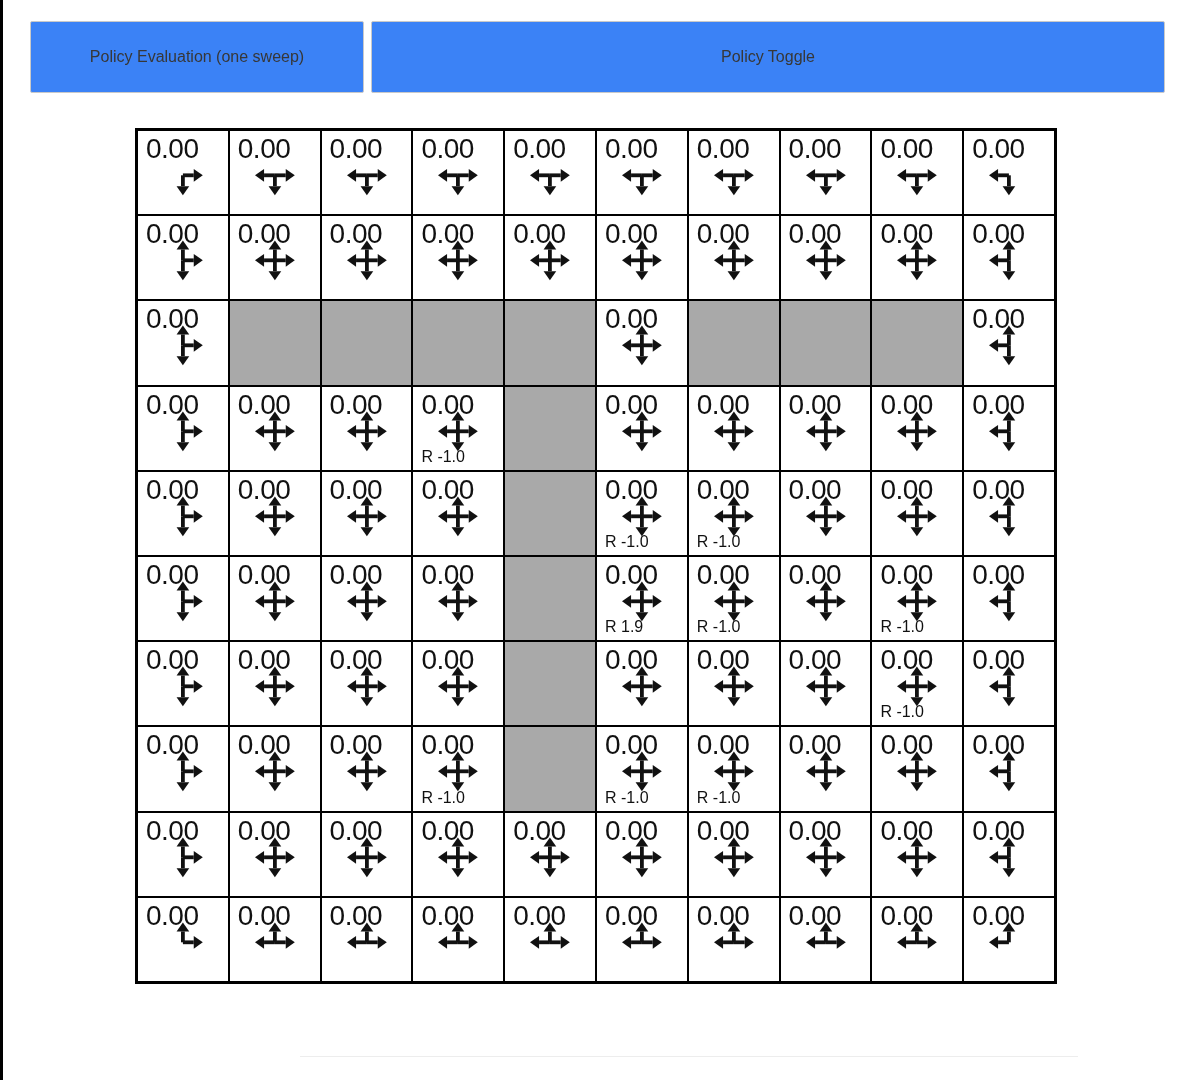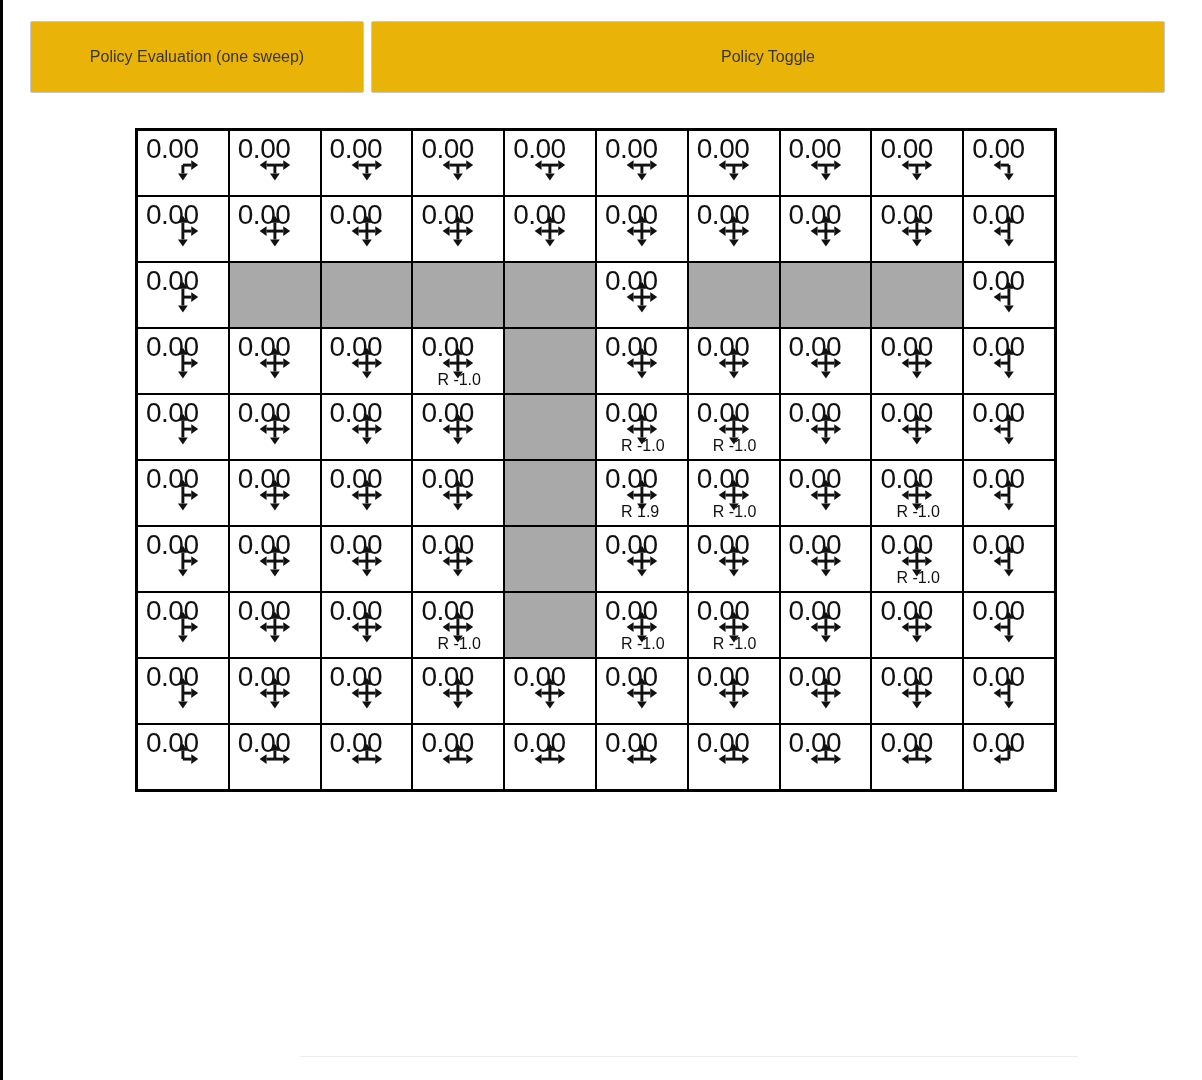--- a/index.html
+++ b/index.html
@@ -6,38 +6,38 @@
   body{
     width:1202px;height:1080px;position:relative;overflow:hidden;
     background:#ffffff;font-family:"Liberation Sans",sans-serif;
   }
   .left-edge{position:absolute;left:0;top:0;width:3px;height:1080px;background:#000}
   .toolbar{
     position:absolute;left:30px;top:21px;width:1135px;height:72px;
     display:flex;gap:7px;
   }
   .btn{
-    flex:1;background:#eab308;border:1px solid #c9c9c9;border-radius:2px;
+    flex:1;background:#3b82f6;border:1px solid #c9c9c9;border-radius:2px;
     color:#373737;font-size:16px;font-family:inherit;
     display:flex;align-items:center;justify-content:center;
     cursor:pointer;white-space:nowrap;
   }
   .btn.wide{flex:none;width:334px}
   .grid{
-    position:absolute;left:135px;top:128px;width:922px;height:664px;
+    position:absolute;left:135px;top:128px;width:922px;height:856px;
     border:2px solid #000;box-sizing:border-box;background:#fff;
     display:grid;grid-template-columns:repeat(10,1fr);grid-template-rows:repeat(10,1fr);
   }
   .cell{position:relative;border:1px solid #000;box-sizing:border-box;background:#fff}
   .cell.wall{background:#a9a9a9}
   .value{
     position:absolute;top:3px;left:8px;font-size:28px;line-height:1.05;
     color:#111;letter-spacing:-0.5px;
   }
-  .reward{position:absolute;bottom:4px;left:24px;font-size:16px;color:#111}
+  .reward{position:absolute;bottom:4px;left:8px;font-size:16px;color:#111}
   .arrows{position:absolute;left:0;top:0;width:100%;height:100%;display:block}
   .divider{position:absolute;left:300px;top:1056px;width:778px;height:1px;background:#ededed}
 </style>
 </head>
 <body>
 
 <div class="left-edge"></div>
 
 <div class="toolbar">
   <button class="btn wide">Policy Evaluation (one sweep)</button>

